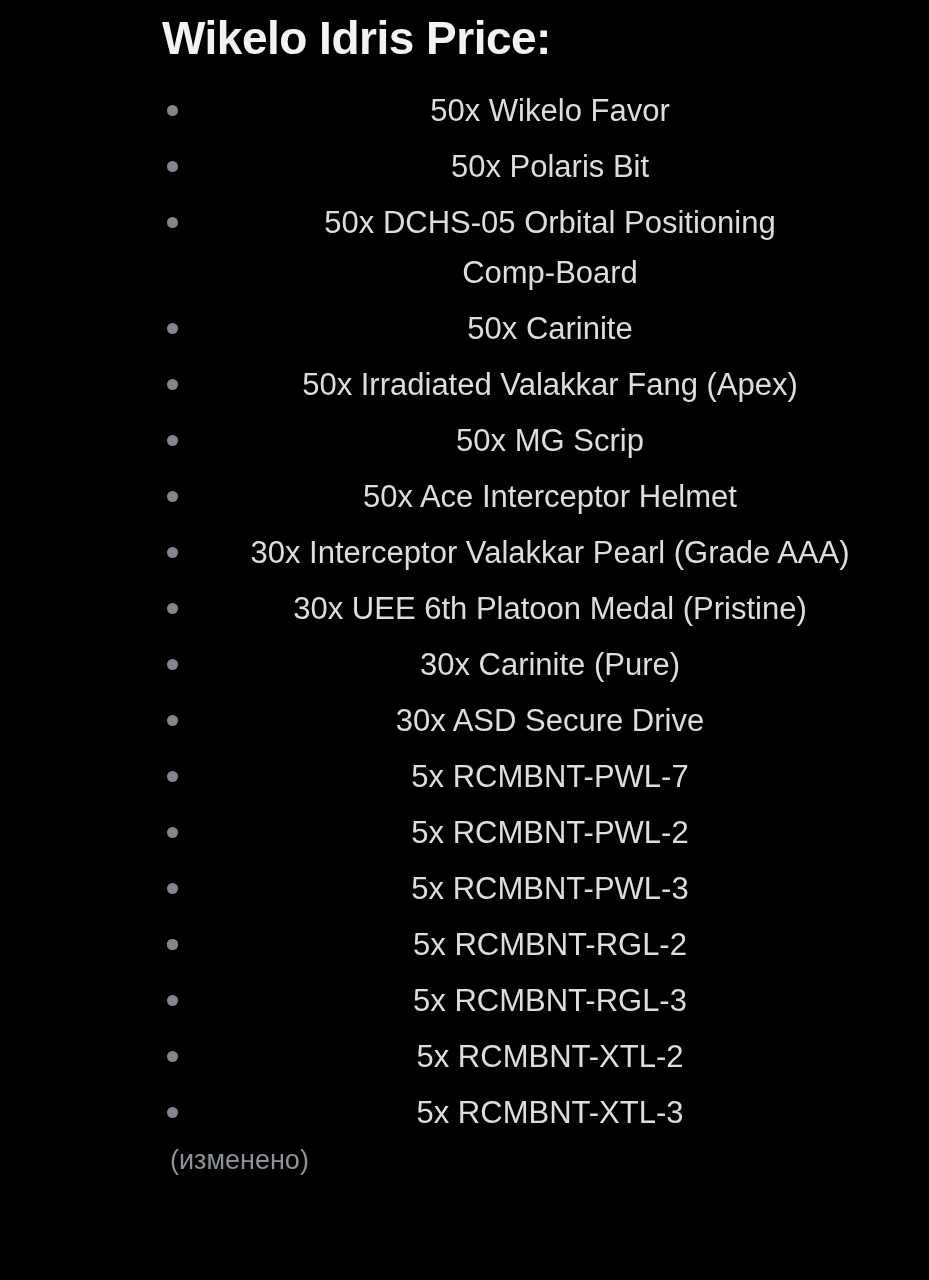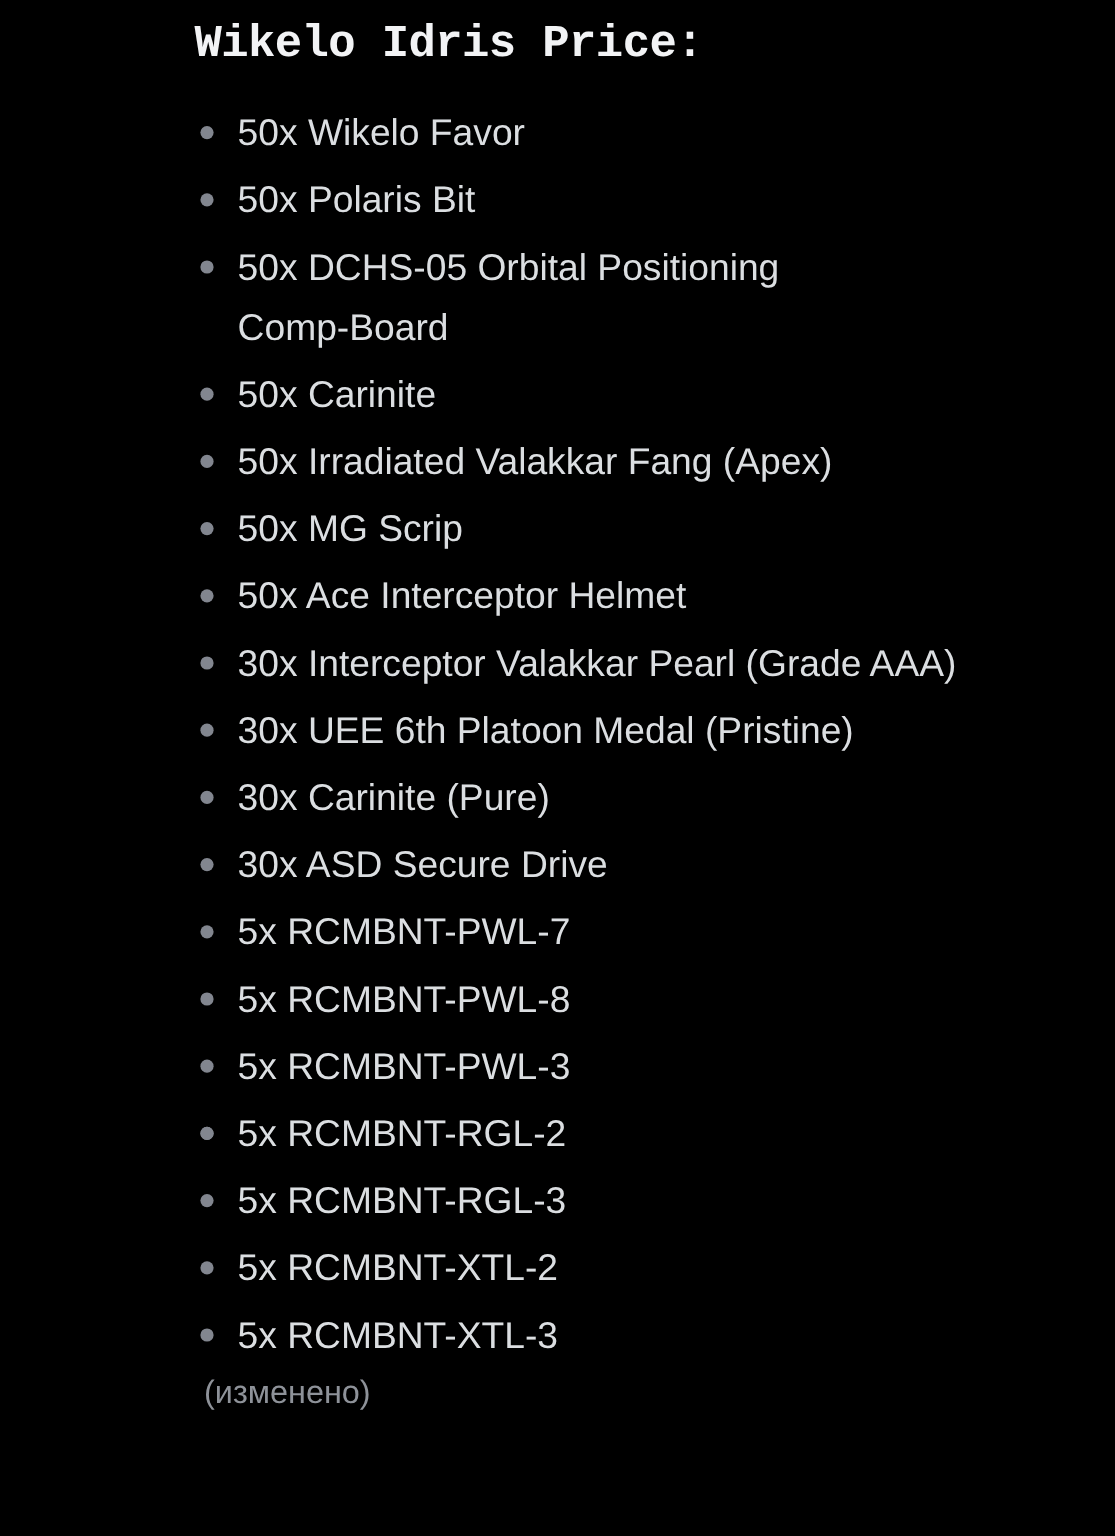--- a/index.html
+++ b/index.html
@@ -15,34 +15,34 @@
     -webkit-font-smoothing: antialiased;
   }
   .message {
     position: absolute;
     left: 162px;
     top: 12px;
     width: 740px;
   }
   .title {
     margin: 0 0 22px 0;
-    font-size: 38px;
+    font-size: 46px;
     line-height: 52px;
     font-weight: 700;
     letter-spacing: -0.5px;
     color: var(--title, #f2f3f5);
-    font-family: Liberation Mono, monospace;
   }
   .item-list {
     list-style: none;
     margin: 0;
     padding: 0;
     font-size: 31px;
     line-height: 50px;
     color: var(--text, #dbdee1);
+    text-align: center;
   }
   .item-list li {
     position: relative;
     padding-left: 36px;
     margin: 0 0 6px 0;
   }
   .bullet {
     position: absolute;
     left: 5px;
     top: 19px;
@@ -70,21 +70,21 @@
       <li><span class="bullet"></span><span class="item-text">50x DCHS-05 Orbital Positioning<br>Comp-Board</span></li>
       <li><span class="bullet"></span><span class="item-text">50x Carinite</span></li>
       <li><span class="bullet"></span><span class="item-text">50x Irradiated Valakkar Fang (Apex)</span></li>
       <li><span class="bullet"></span><span class="item-text">50x MG Scrip</span></li>
       <li><span class="bullet"></span><span class="item-text">50x Ace Interceptor Helmet</span></li>
       <li><span class="bullet"></span><span class="item-text">30x Interceptor Valakkar Pearl (Grade AAA)</span></li>
       <li><span class="bullet"></span><span class="item-text">30x UEE 6th Platoon Medal (Pristine)</span></li>
       <li><span class="bullet"></span><span class="item-text">30x Carinite (Pure)</span></li>
       <li><span class="bullet"></span><span class="item-text">30x ASD Secure Drive</span></li>
       <li><span class="bullet"></span><span class="item-text">5x RCMBNT-PWL-7</span></li>
-      <li><span class="bullet"></span><span class="item-text">5x RCMBNT-PWL-8</span></li>
+      <li><span class="bullet"></span><span class="item-text">5x RCMBNT-PWL-2</span></li>
       <li><span class="bullet"></span><span class="item-text">5x RCMBNT-PWL-3</span></li>
       <li><span class="bullet"></span></li>
       <li><span class="bullet"></span><span class="item-text">5x RCMBNT-RGL-2</span></li>
       <li><span class="bullet"></span><span class="item-text">5x RCMBNT-RGL-3</span></li>
       <li><span class="bullet"></span><span class="item-text">5x RCMBNT-XTL-2</span></li>
       <li><span class="bullet"></span><span class="item-text">5x RCMBNT-XTL-3</span></li>
     </ul>
 
   <div class="edited">(изменено)</div>
 </div>

